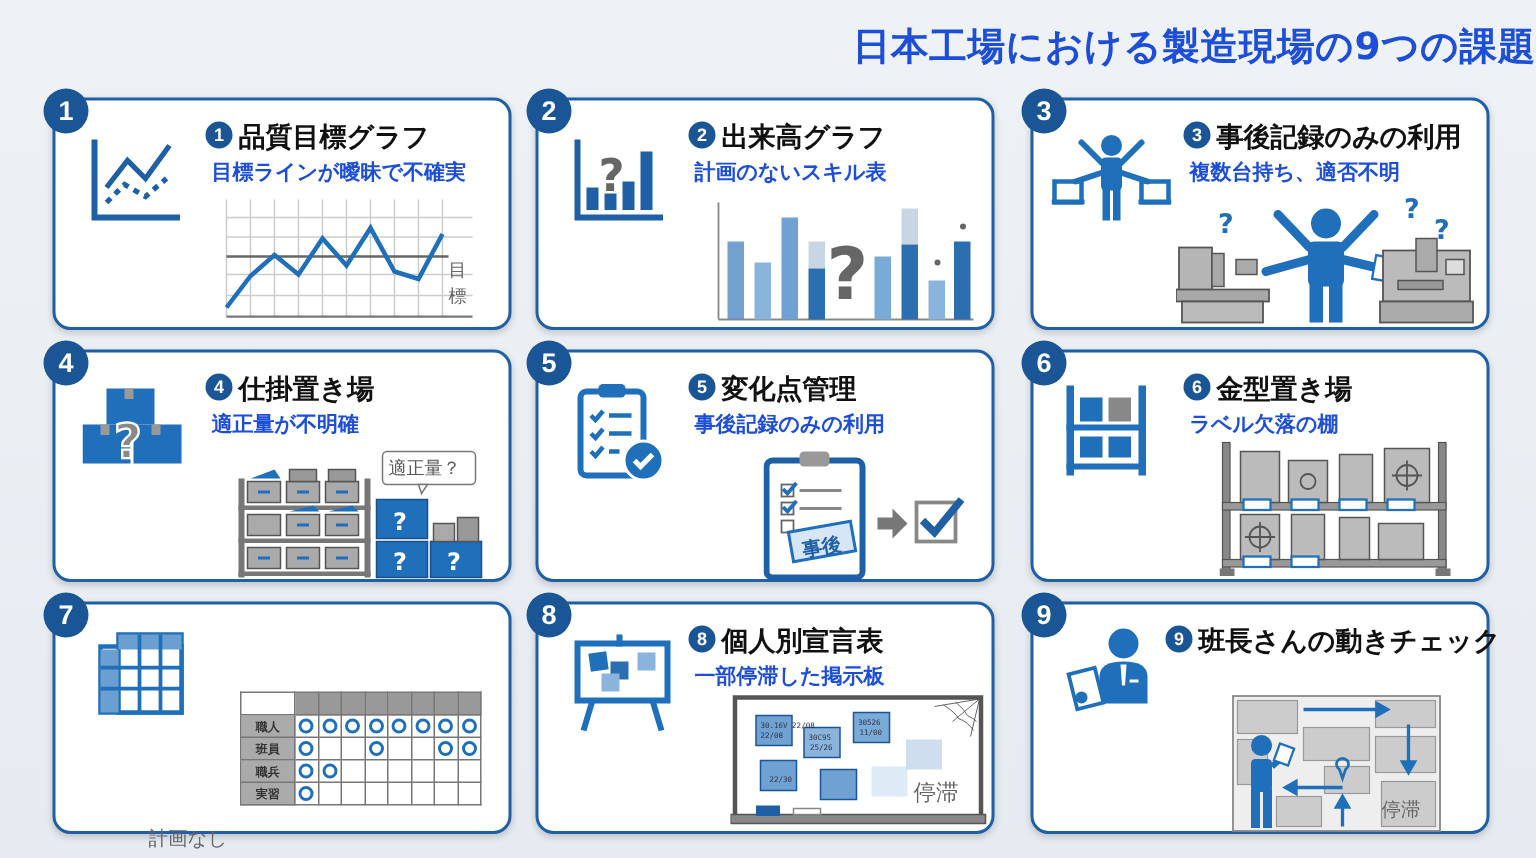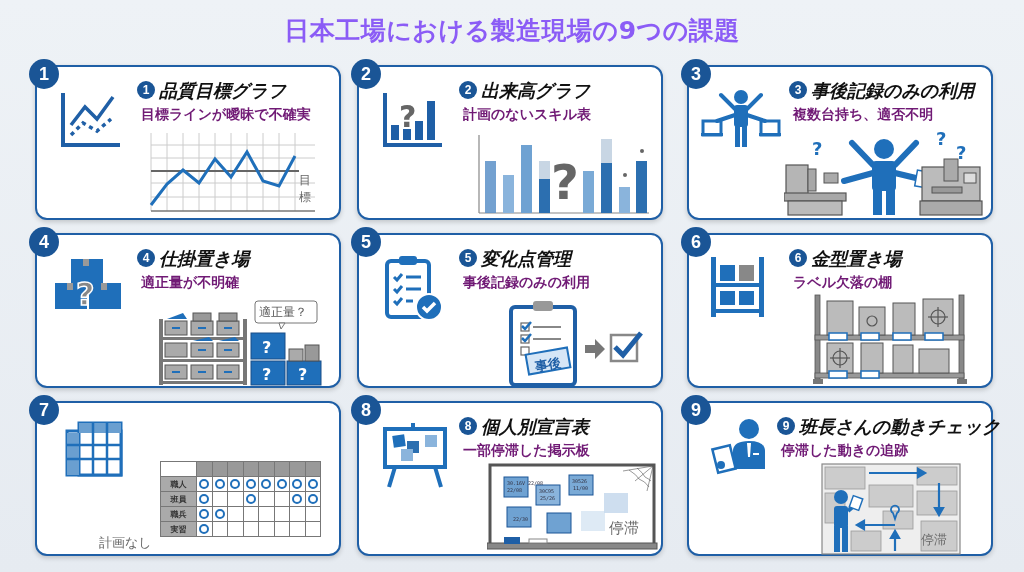--- a/index.html
+++ b/index.html
@@ -5,21 +5,21 @@
   * { box-sizing: border-box; margin: 0; padding: 0; }
   html, body { width: 1024px; height: 572px; overflow: hidden; }
   body {
     background: linear-gradient(180deg, #eef2f6 0%, #e6ebf1 100%);
     font-family: "DejaVu Sans", sans-serif;
     position: relative;
     color: #1a1a1a;
   }
   .title {
     position: absolute; top: 14px; left: 0; width: 1024px;
-    text-align: center; font-size: 25px; font-weight: bold; color: #8b5cf6;
+    text-align: right; font-size: 25px; font-weight: bold; color: #1d4ed8;
     letter-spacing: 0.5px;
   }
   .card {
     position: absolute; width: 306px; height: 155px;
     background: #fff; border: 2.5px solid #1f5fa6; border-radius: 12px;
     box-shadow: 0 2px 5px rgba(0,0,0,0.18);
   }
   .badge {
     position: absolute; left: -8px; top: -8px; width: 30px; height: 30px;
     border-radius: 50%; background: #1a5596; color: #fff;
@@ -27,22 +27,22 @@
     font-family: "Liberation Sans", sans-serif;
   }
   .icon-area { position: absolute; left: 18px; top: 18px; width: 90px; height: 80px; }
   .head { position: absolute; left: 100px; top: 12px; white-space: nowrap; }
   .head .num {
     display: inline-block; width: 18px; height: 18px; border-radius: 50%;
     background: #1a5596; color: #fff; font-size: 12px; font-weight: bold;
     text-align: center; line-height: 18px; vertical-align: 3px; margin-right: 4px;
     font-family: "Liberation Sans", sans-serif;
   }
-  .head .ttl { font-size: 18px; font-weight: bold; color: #111; font-style: italic; }
-  .head .sub { display: block; font-size: 14px; font-weight: bold; color: #701a75; margin-top: 3px; margin-left: 4px; }
+  .head .ttl { font-size: 18px; font-weight: bold; color: #111; }
+  .head .sub { display: block; font-size: 14px; font-weight: bold; color: #1d4ed8; margin-top: 3px; margin-left: 4px; }
   .illus { position: absolute; }
   svg { display: block; }
   .skill-table { border-collapse: collapse; font-size: 8px; }
   .skill-table td { border: 1px solid #777; width: 15.5px; height: 15px; text-align: center; padding: 0; }
   .skill-table td.hd { background: #999; }
   .skill-table td.rh { background: #aaa; width: 36px; color: #333; font-weight: bold; }
   .skill-table td.corner { background: #fff; width: 36px; }
   .circ { display: inline-block; width: 10px; height: 10px; border: 2px solid #1f6fba; border-radius: 50%; vertical-align: middle; }
   .note-text { position: absolute; font-size: 14px; color: #555; }
 </style>
@@ -418,21 +418,21 @@
             <td></td>
             <td></td>
             <td></td>
             <td></td>
             <td></td>
             <td></td>
           </tr>
     </tbody>
       </table>
   </div>
-  <span class="note-text" style="left:62px;top:131px;font-size:13px;color:#666;">計画なし</span>
+  <span class="note-text" style="left:62px;top:147px;font-size:13px;color:#666;">計画なし</span>
 </div>
 
 <div class="card" style="left:357px;top:401px;">
   <div class="badge">8</div>
   <div class="icon-area" style="left:22px;">
     <svg width="70" height="70" viewBox="0 0 70 70">
       <rect x="4" y="8" width="60" height="38" fill="#fff" stroke="#1f6fba" stroke-width="4"></rect>
       <rect x="30" y="2" width="4" height="8" fill="#1f6fba"></rect>
       <path d="M14 46 L8 66 M54 46 L60 66" stroke="#1f6fba" stroke-width="4"></path>
       <rect x="12" y="14" width="12" height="12" fill="#1f6fba" transform="rotate(-8 18 20)"></rect>
@@ -488,21 +488,20 @@
       <circle cx="40" cy="12" r="10" fill="#1f6fba"></circle>
       <path d="M24 52 L24 34 Q24 24 40 24 Q56 24 56 34 L56 52 Z" fill="#1f6fba"></path>
       <polygon points="38,26 42,26 41,40 39,40" fill="#fff"></polygon>
       <rect x="44" y="36" width="6" height="2" fill="#fff"></rect>
       <rect x="6" y="30" width="18" height="24" fill="#fff" stroke="#1f6fba" stroke-width="2.5" transform="rotate(-14 15 42)"></rect>
       <circle cx="12" cy="48" r="4" fill="#1f6fba"></circle>
     </svg>
   </div>
   <div class="head" style="left:88px;">
     <span class="num">9</span><span class="ttl">班長さんの動きチェック</span>
-    <span class="sub">停滞した動きの追跡</span>
   </div>
   <div class="illus" style="left:132px;top:60px;">
     <svg width="140" height="92" viewBox="0 0 140 92">
       <rect x="1" y="1" width="138" height="90" fill="#eee" stroke="#888" stroke-width="1.2"></rect>
       <g fill="#ccc" stroke="#999" stroke-width="0.8">
         <rect x="4" y="4" width="40" height="22"></rect>
           <rect x="48" y="22" width="44" height="22"></rect>
           <rect x="96" y="4" width="40" height="18"></rect>
         <rect x="96" y="28" width="40" height="24"></rect>
           <rect x="4" y="30" width="20" height="30"></rect>

